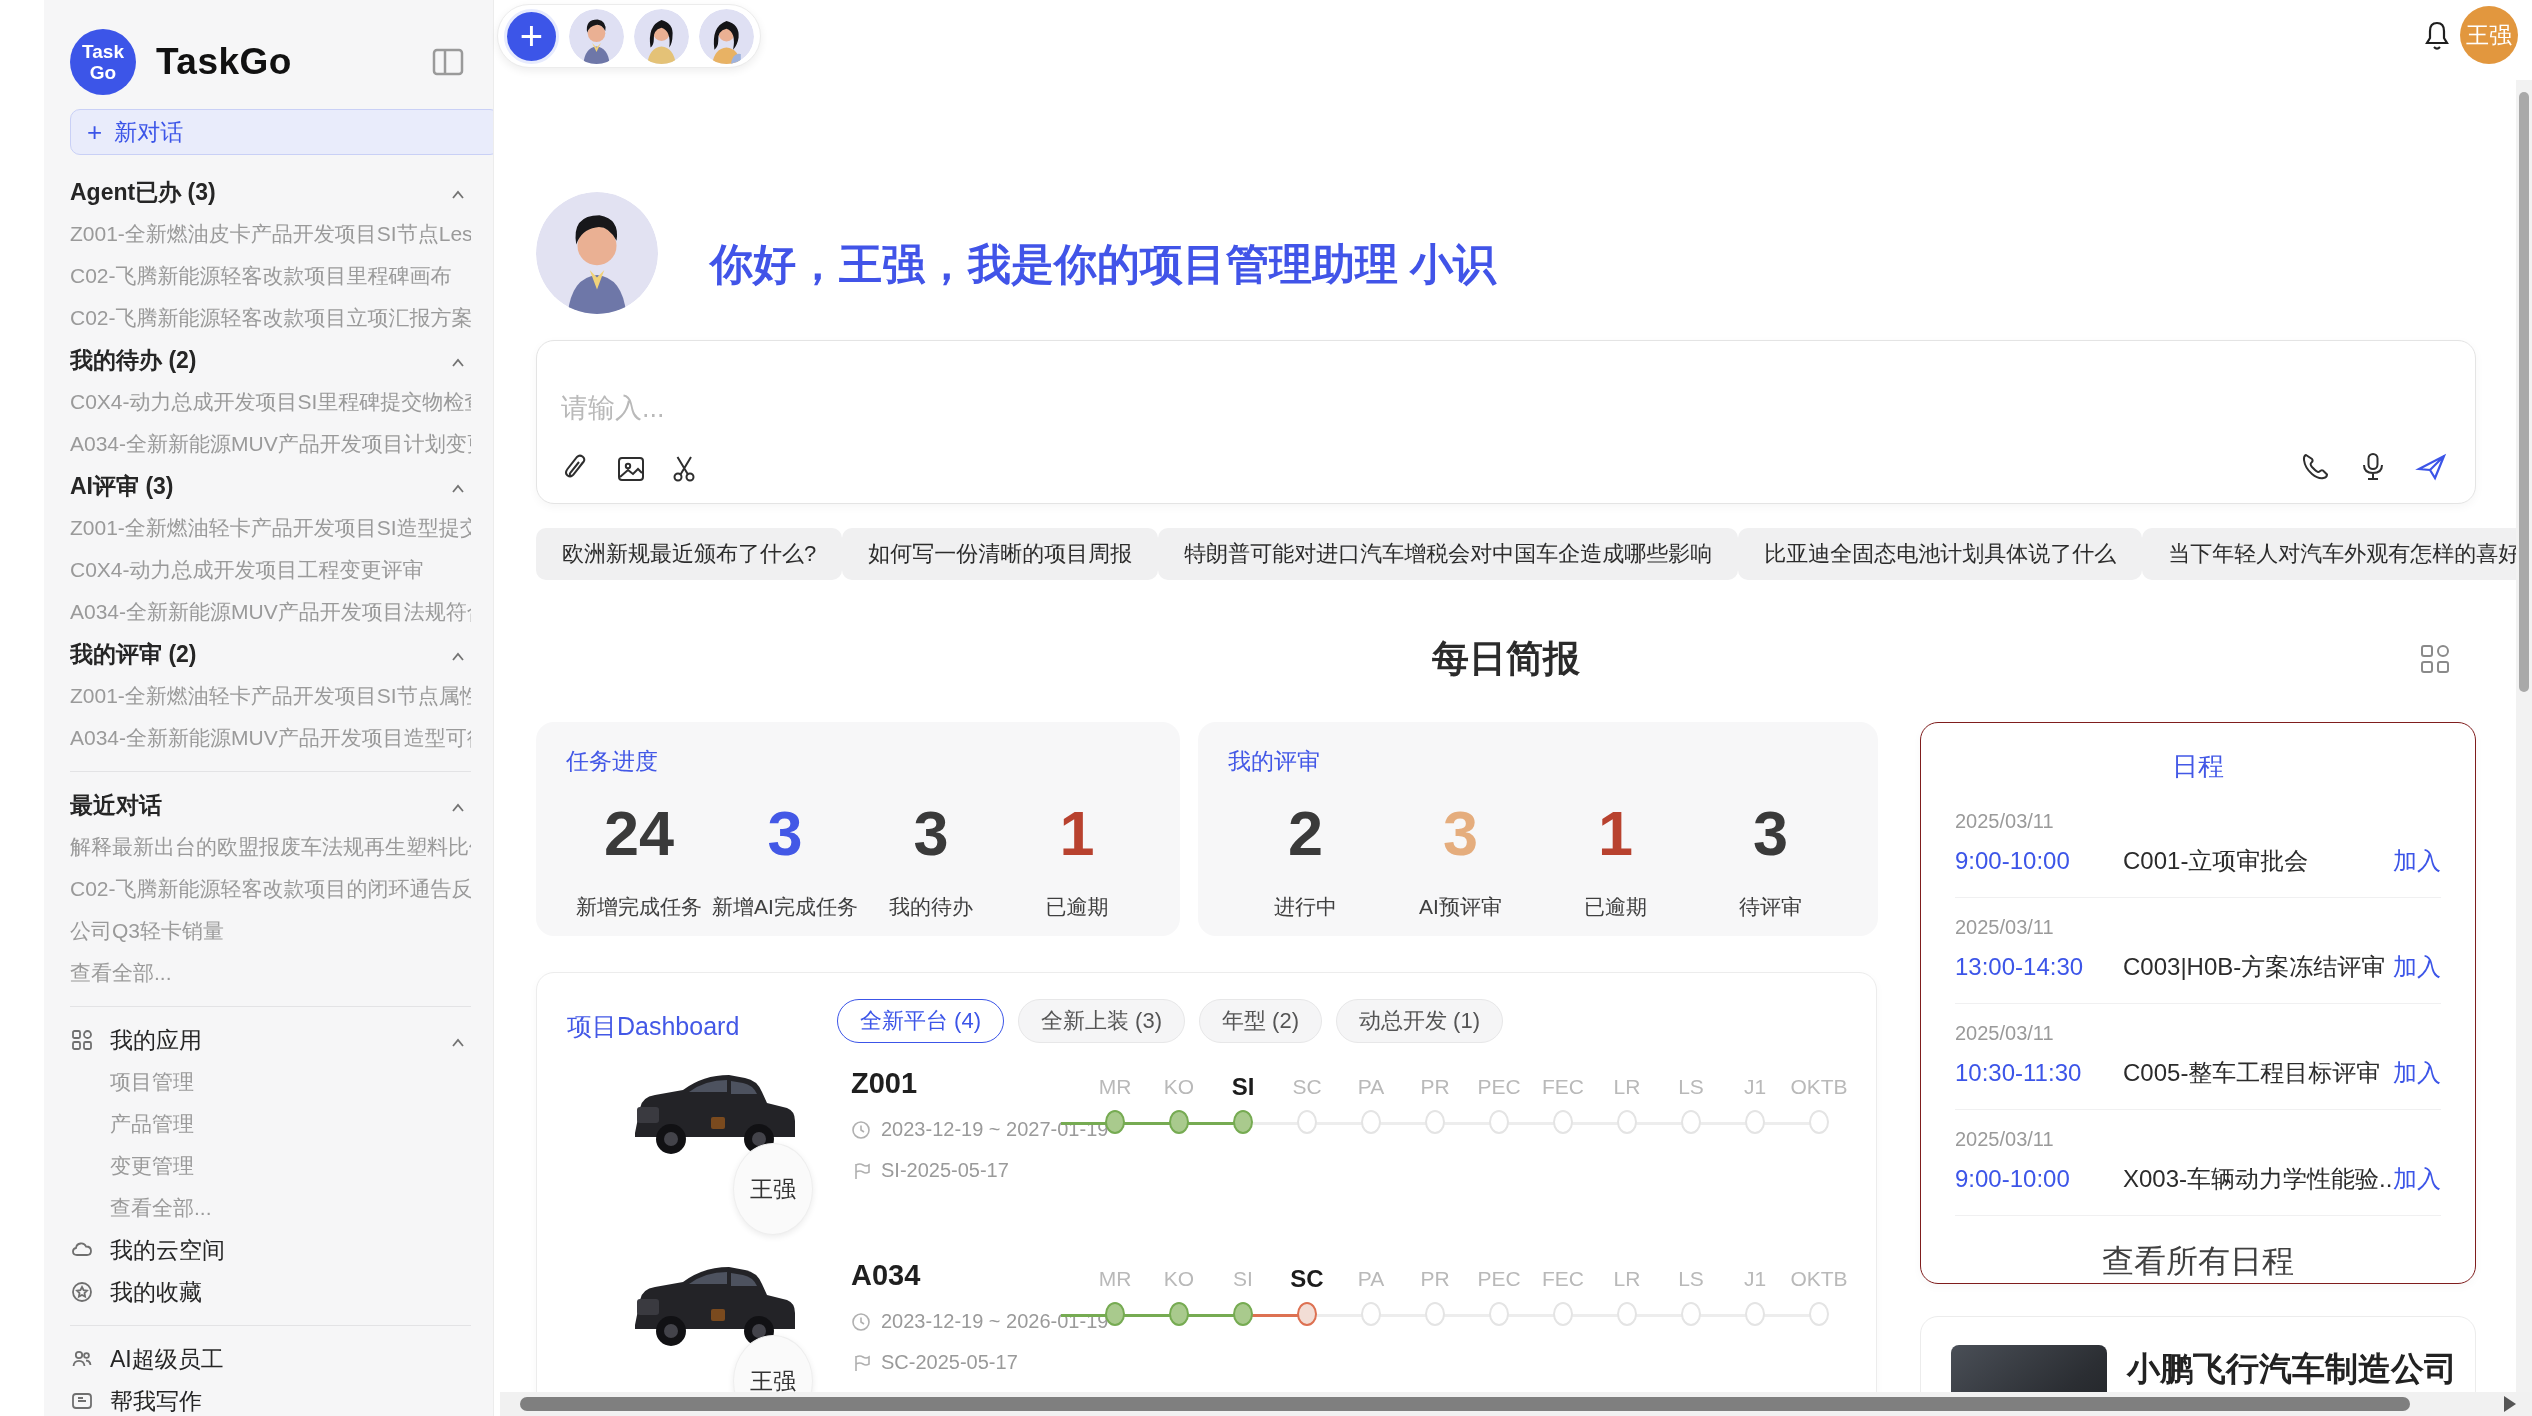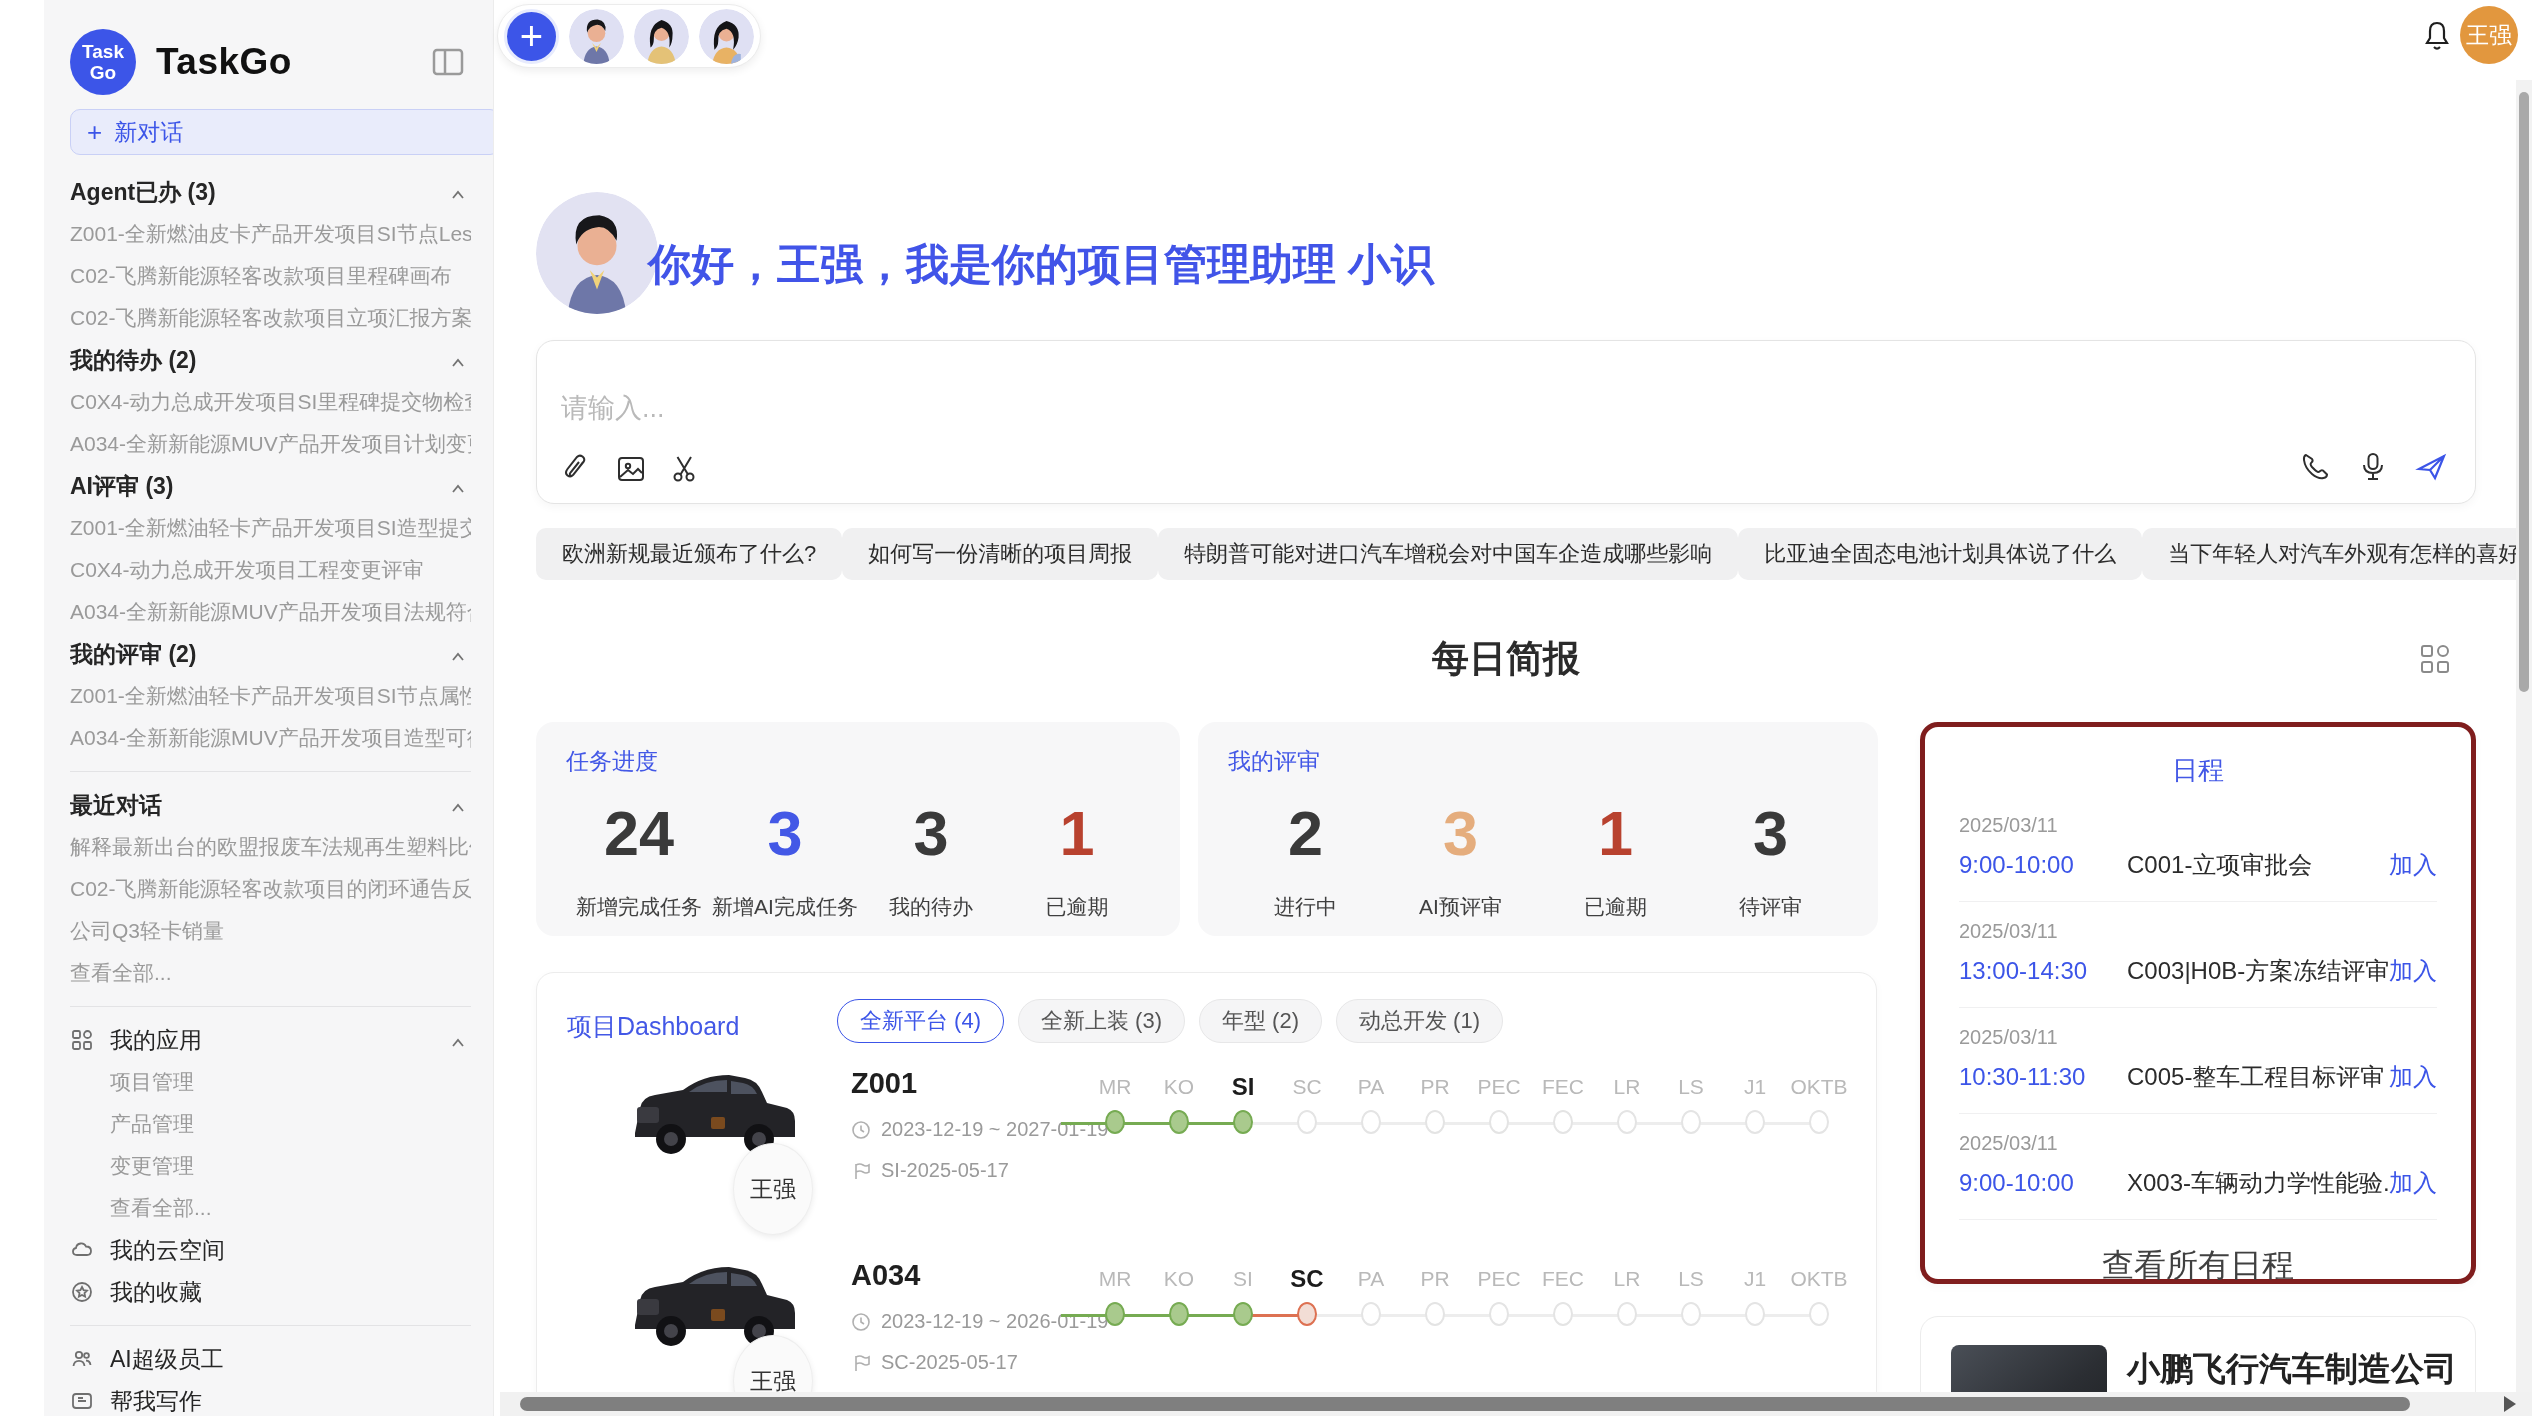--- a/index.html
+++ b/index.html
@@ -26,21 +26,21 @@
 
   
   .avatar-pill { position:absolute; left:497px; top:4px; height:64px; background:#fff; border:1px solid #ececec; border-radius:40px; box-shadow:0 3px 8px rgba(0,0,0,.07); display:flex; align-items:center; gap:10px; padding:0 6px; }
   .circle56 { width:55px; height:55px; border-radius:50%; overflow:hidden; flex:none; }
   .add-conv { background:#3c55e8; color:#fff; display:flex; align-items:center; justify-content:center; font-size:40px; font-weight:300; cursor:pointer; border:3px solid #e7ebfd; }
   .bell { position:absolute; left:2420px; top:18px; width:34px; height:36px; cursor:pointer; }
   .user-avatar { position:absolute; left:2460px; top:6px; width:58px; height:58px; border-radius:50%; background:#e2973e; color:#fff; font-size:23px; display:flex; align-items:center; justify-content:center; cursor:pointer; }
 
   
   .hero-avatar { position:absolute; left:536px; top:192px; width:122px; height:122px; border-radius:50%; overflow:hidden; }
-  .greeting { position:absolute; left:648px; top:236px; font-size:43px; font-weight:700; color:#4154e8; }
+  .greeting { position:absolute; left:710px; top:236px; font-size:43px; font-weight:700; color:#4154e8; }
 
   
   .composer { position:absolute; left:536px; top:340px; width:1940px; height:164px; border:1px solid #e4e4e4; border-radius:18px; background:#fff; box-shadow:0 3px 10px rgba(0,0,0,.04); }
   .composer input { position:absolute; left:24px; top:52px; width:1500px; border:none; outline:none; font-size:27px; color:#333; font-family:"Liberation Sans",sans-serif; background:transparent; }
   .composer input::placeholder { color:#b9b9b9; }
   .c-left { position:absolute; left:24px; bottom:18px; display:flex; gap:22px; }
   .c-right { position:absolute; right:28px; bottom:20px; display:flex; gap:26px; align-items:center; }
   .cicon { width:32px; height:32px; cursor:pointer; }
 
   
@@ -57,21 +57,21 @@
   .stat-card .sc-title { font-size:23px; color:#4358e6; }
   .stat-cols { display:flex; margin-top:18px; }
   .stat-col { flex:1; text-align:center; }
   .stat-val { font-size:63px; font-weight:600; color:#3a3a3a; line-height:76px; }
   .stat-val.c-blue { color:#4358e6; }
   .stat-val.c-red { color:#b8422f; }
   .stat-val.c-orange { color:#e5ad7d; }
   .stat-lbl { margin-top:22px; font-size:21px; color:#3f3f3f; }
 
   
-  .schedule { position:absolute; left:1920px; top:722px; width:556px; height:562px; background:#fff; border:5px solid #7f1d1d; border-radius:18px; box-shadow:0 3px 10px rgba(0,0,0,.03); padding:26px 34px 0 34px; }
+  .schedule { position:absolute; left:1920px; top:722px; width:556px; height:562px; background:#fff; border:1px solid #7f1d1d; border-radius:18px; box-shadow:0 3px 10px rgba(0,0,0,.03); padding:26px 34px 0 34px; }
   .sch-title { text-align:center; font-size:26px; color:#4358e6; margin-bottom:8px; }
   .sch-item { padding:18px 0 20px 0; border-bottom:1px solid #f0f0f1; }
   .sch-item:last-of-type { border-bottom:none; }
   .sch-date { font-size:20px; color:#9a9a9a; }
   .sch-row { display:flex; align-items:center; margin-top:12px; }
   .sch-time { font-size:24px; color:#3c55e8; width:168px; flex:none; }
   .sch-name { font-size:24px; color:#2b2b2b; flex:1; white-space:nowrap; overflow:hidden; }
   .sch-join { font-size:24px; color:#3c55e8; cursor:pointer; flex:none; }
   .sch-all { text-align:center; font-size:32px; color:#404040; margin-top:24px; cursor:pointer; }
 

